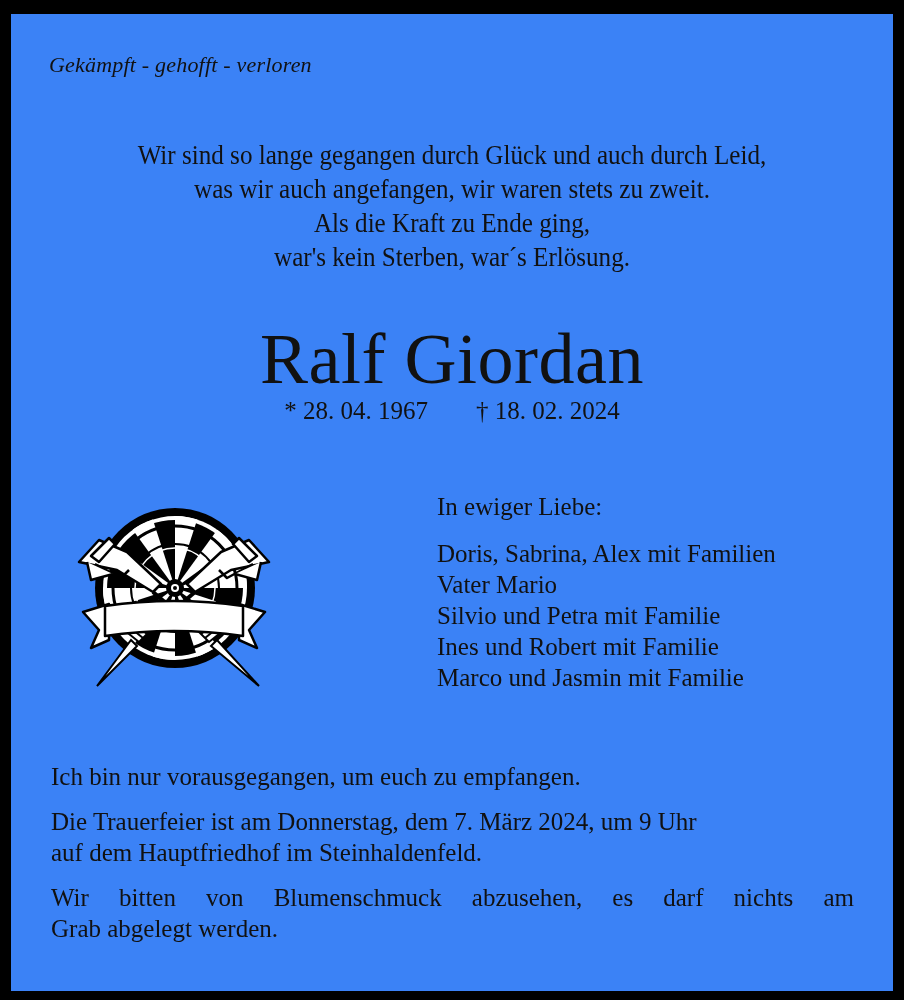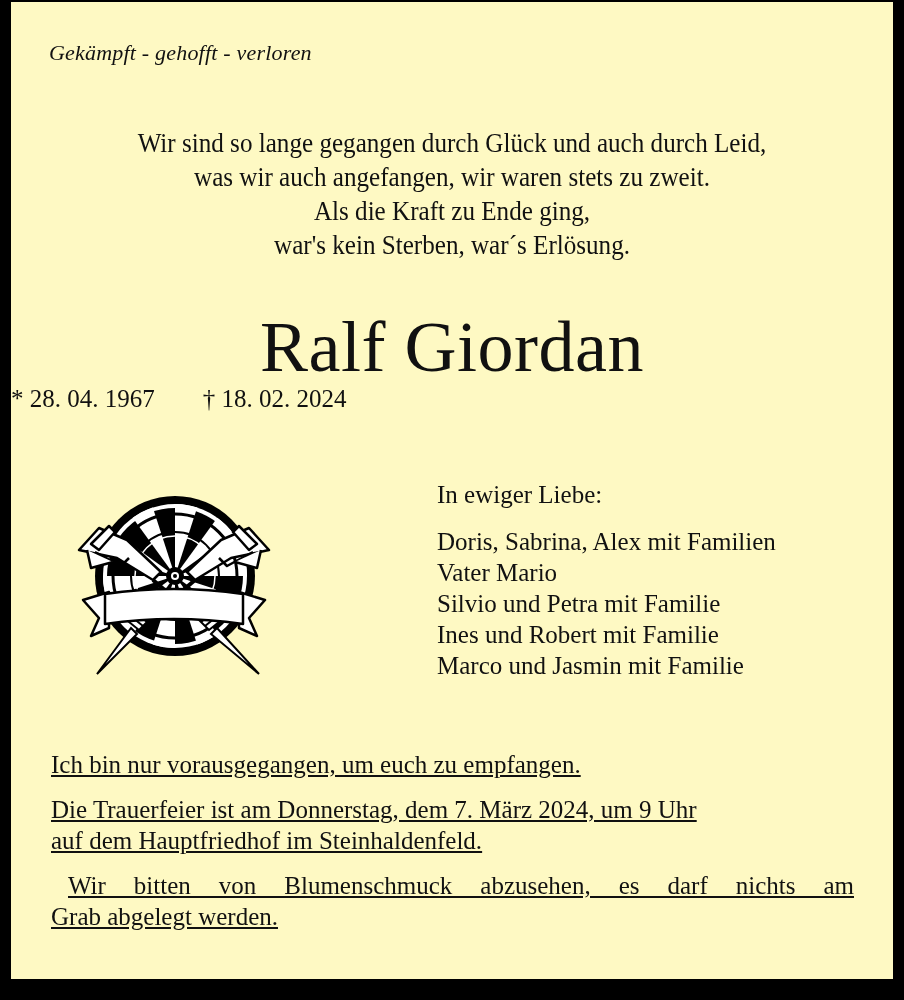--- a/index.html
+++ b/index.html
@@ -6,23 +6,23 @@
   body {
     width: 904px; height: 1000px;
     background: #000;
     position: relative;
     overflow: hidden;
     font-family: "Liberation Serif", "DejaVu Serif", serif;
     color: #111;
   }
   .sheet {
     position: absolute;
-    left: 11px; top: 2px;
+    left: 11px; top: 14px;
     width: 882px; height: 977px;
-    background: #fef9c3;
+    background: #3b82f6;
   }
   .motto {
     position: absolute;
     left: 38px; top: 38px;
     font-style: italic;
     font-size: 22px;
     letter-spacing: 0.2px;
   }
   .poem {
     position: absolute;
@@ -38,21 +38,21 @@
     position: absolute;
     left: 0; right: 0; top: 310px;
     text-align: center;
     font-size: 72px;
     line-height: 70px;
     letter-spacing: 0.5px;
   }
   .dates {
     position: absolute;
     left: 0; right: 0; top: 383px;
-    text-align: left;
+    text-align: center;
     font-size: 25px;
     white-space: pre;
   }
   .dates span { display: inline-block; }
   .dates .gap { width: 48px; }
   .emblem {
     position: absolute;
     left: 58px; top: 486px;
     width: 210px; height: 196px;
   }
@@ -62,30 +62,29 @@
     font-size: 25px;
     line-height: 31px;
   }
   .mourners .intro { margin-bottom: 16px; }
   .closing {
     position: absolute;
     left: 40px; right: 39px; top: 747px;
     font-size: 25px;
     line-height: 31px;
   }
-  .closing p { margin: 0 0 14px 0; text-decoration: underline; }
+  .closing p { margin: 0 0 14px 0; }
   .closing .justify {
     text-align: justify;
     text-align-last: left;
   }
   .closing .justify .l1 {
     display: block;
     text-align: justify;
     text-align-last: justify;
-    margin-left: 17px;
   }
 </style>
 </head>
 <body>
 
 <div class="sheet">
 
   <div class="motto">Gekämpft - gehofft - verloren</div>
 
   <div class="poem">

